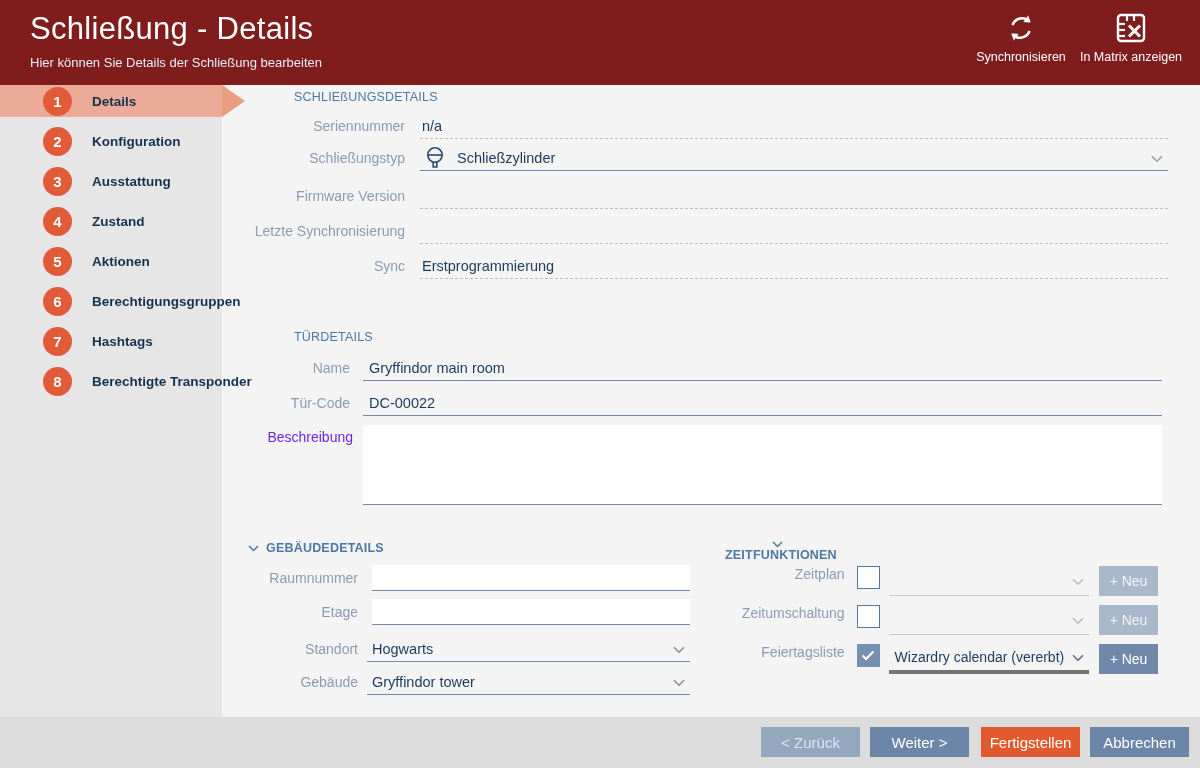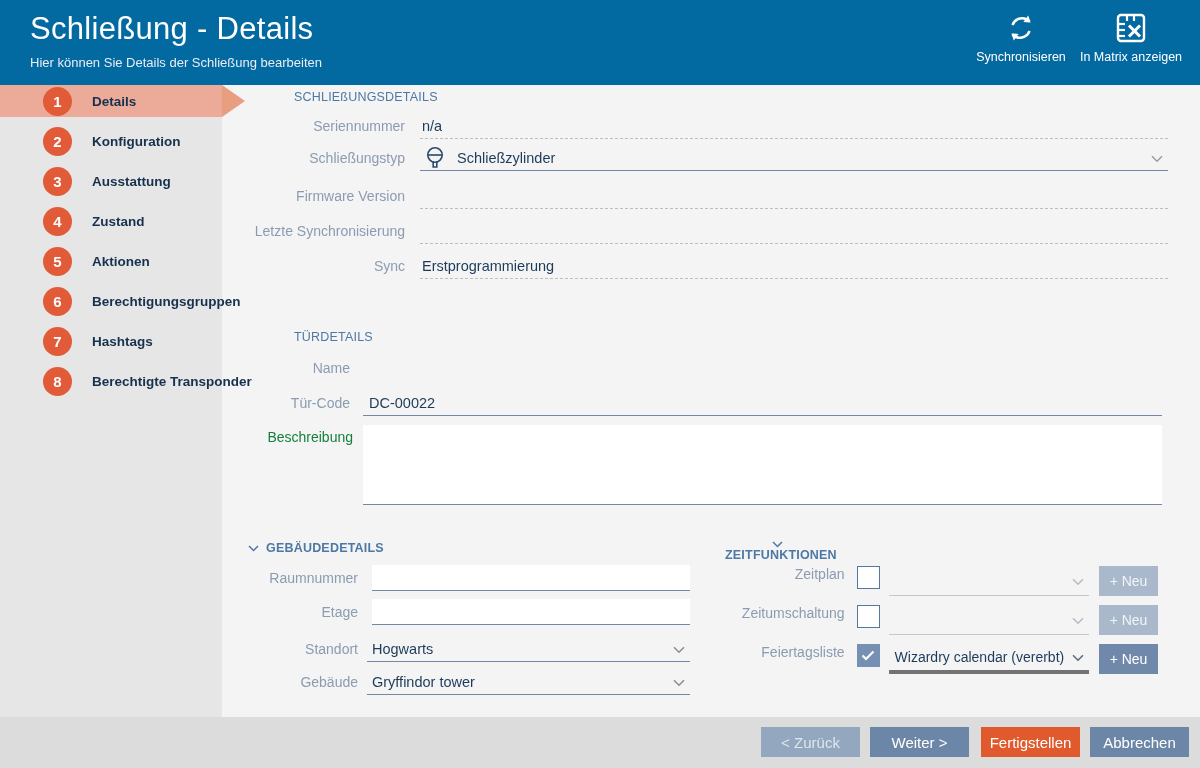--- a/index.html
+++ b/index.html
@@ -2,21 +2,21 @@
 <html><head>
 <meta charset="utf-8">
 <style>
   * { margin:0; padding:0; box-sizing:border-box; }
   html,body { width:1200px; height:768px; }
   .page {
     position:relative; width:1200px; height:768px; overflow:hidden;
     background:#f4f4f4; font-family:"Liberation Sans", sans-serif;
   }
   
-  .header { position:absolute; top:0; left:0; width:1200px; height:85px; background:#0369a1; }
+  .header { position:absolute; top:0; left:0; width:1200px; height:85px; background:#7f1d1d; }
   .title { position:absolute; left:30px; top:11px; font-size:31px; font-weight:300; color:#ffffff; letter-spacing:.3px; }
   .subtitle { position:absolute; left:30px; top:55px; font-size:13px; color:#e8eef5; }
   .haction { position:absolute; top:10px; width:110px; height:66px; display:flex; flex-direction:column; align-items:center; justify-content:flex-start; cursor:pointer; }
   .haction .hlabel { margin-top:4px; font-size:12.5px; color:#ffffff; white-space:nowrap; }
   .haction-sync { left:966px; }
   .haction-matrix { left:1076px; }
   .hicon { height:36px; display:flex; align-items:center; justify-content:center; }
   
   .sidebar { position:absolute; left:0; top:85px; width:222px; height:632px; background:#e6e6e6; }
   .nav-item { position:relative; height:32px; margin-bottom:8px; display:flex; align-items:center; cursor:pointer; }
@@ -44,21 +44,21 @@
   .trow .ctrl { padding-left:6px; }
   .grow { left:252px; width:438px; }
   .grow .lbl { width:106px; margin-right:9px; }
   .grow .ctrl { padding-left:5px; }
   .chev { position:absolute; right:5px; top:50%; transform:translateY(-40%); display:flex; }
   .txt-input { width:100%; height:26px; border:none; outline:none; background:#ffffff;
     border-bottom:1px solid #7487a5; font-family:"Liberation Sans", sans-serif; font-size:14.5px; color:#1d3b5a; padding:0 5px; }
   .desc-area { position:absolute; left:363px; top:425px; width:799px; height:80px; background:#ffffff;
     border:none; outline:none; border-bottom:1px solid #7487a5; resize:none;
     font-family:"Liberation Sans", sans-serif; font-size:14.5px; color:#1d3b5a; padding:5px 7px; }
-  .desc-lbl { position:absolute; left:252px; top:429px; width:101px; text-align:right; font-size:14px; color:#15803d; }
+  .desc-lbl { position:absolute; left:252px; top:429px; width:101px; text-align:right; font-size:14px; color:#6d28d9; }
   .cyl-icon { margin-left:2px; margin-right:11px; display:flex; }
   
   .zrow { position:absolute; left:700px; width:458px; height:30px; display:flex; }
   .zlbl { width:145px; text-align:right; font-size:14px; color:#8b9cb1; white-space:nowrap; }
   .zcheck { width:23px; height:23px; margin-left:12px; background:#ffffff; border:1px solid #54779e; flex-shrink:0;
     display:flex; align-items:center; justify-content:center; cursor:pointer; }
   .zcheck.checked { background:#7590b2; border-color:#7590b2; }
   .zdrop { width:201px; height:30px; margin-left:9px; position:relative; display:flex; align-items:center;
     font-size:14px; color:#1d3b5a; white-space:nowrap; padding-left:6px; }
   .zdrop.disabled { border-bottom:1px solid #c3c9d2; }
@@ -187,20 +187,21 @@
 
   <div class="row s1row" style="top:253px;">
     <span class="lbl">Sync</span>
     <span class="ctrl u-dash">Erstprogrammierung</span>
   </div>
 
   <div class="sec-title" style="left:262px; top:330px;">TÜRDETAILS</div>
 
   <div class="row trow" style="top:355px;">
     <span class="lbl">Name</span>
+    <span class="ctrl u-solid">Gryffindor main room</span>
   </div>
 
   <div class="row trow" style="top:390px;">
     <span class="lbl">Tür-Code</span>
     <span class="ctrl u-solid">DC-00022</span>
   </div>
 
   <div class="desc-lbl">Beschreibung</div>
   <textarea class="desc-area" style=""></textarea>
 

